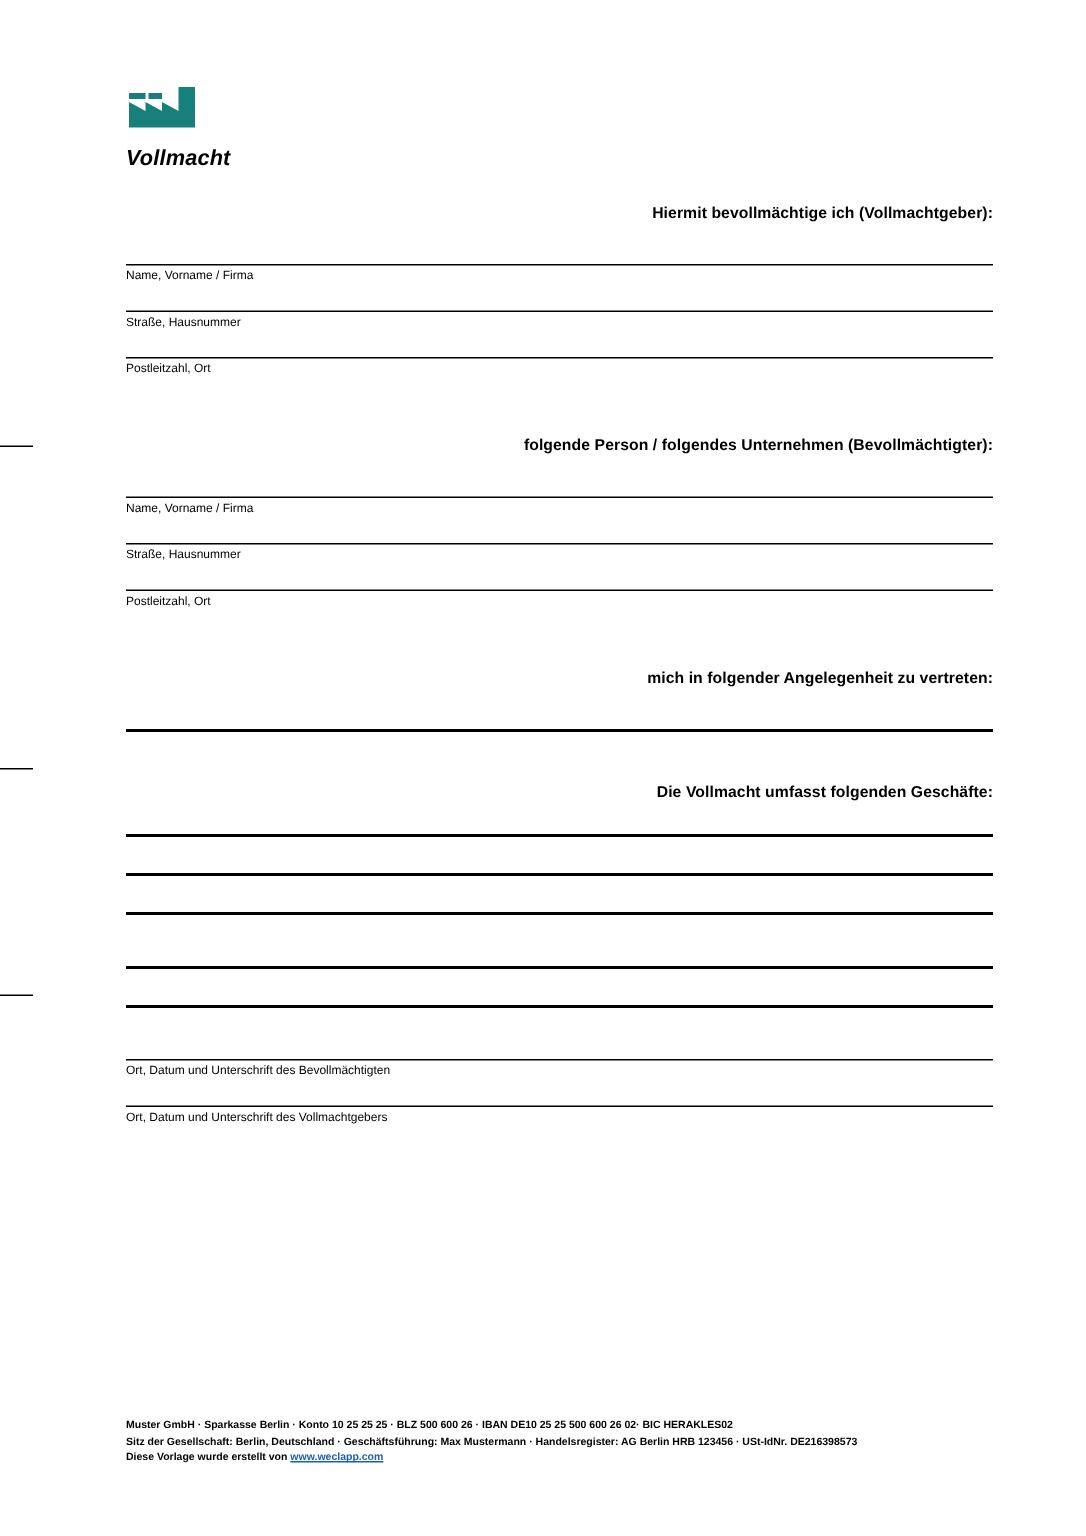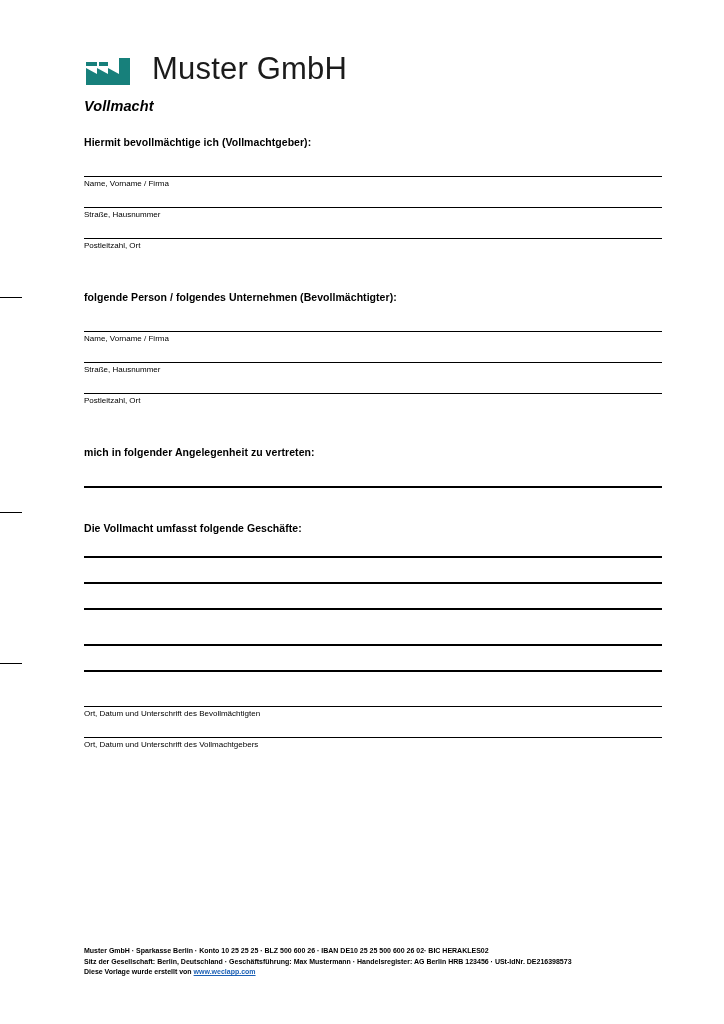--- a/index.html
+++ b/index.html
@@ -63,20 +63,21 @@
     letter-spacing: 0.1px;
     font-style: italic;
   }
 
   
   .section-heading {
     font-size: 10.5px;
     font-weight: bold;
     margin: 0 0 28px 0;
     letter-spacing: 0.05px;
+    text-align: right;
   }
   .section-heading.tight {
     margin-bottom: 22px;
   }
   .section-heading em {
     font-style: italic;
   }
 
   
   .field {
@@ -169,21 +170,20 @@
   <div class="content">
 
     <div class="header">
       <span>
         <svg class="logo-mark" viewBox="0 0 56 32" xmlns="http://www.w3.org/2000/svg">
           <path d="M2 31 L2 14 L13 20 L13 14 L24 20 L24 14 L35 20 L35 4 L46 4 L46 31 Z" fill="#17807b"></path>
           <rect x="2" y="8" width="11" height="4" fill="#17807b"></rect>
           <rect x="15" y="8" width="9" height="4" fill="#17807b"></rect>
         </svg>
       </span>
-      <span class="logo-text">Muster GmbH</span>
     </div>
 
     <div class="doc-title">Vollmacht</div>
 
     <div class="section-heading">Hiermit bevollmächtige ich (Vollmachtgeber):</div>
 
     <div class="field">
       <div class="rule"></div>
       <div class="field-label">Name, Vorname / Firma</div>
     </div>
@@ -220,21 +220,21 @@
     <div class="gap-md"></div>
 
     <div class="section-heading">mich in folgender Angelegenheit zu vertreten:</div>
 
     <div class="blank-lines">
       <div class="rule thick"></div>
     </div>
 
     <div class="gap-sm"></div>
 
-    <div class="section-heading tight">Die Vollmacht umfasst folgende Geschäfte:</div>
+    <div class="section-heading tight">Die Vollmacht umfasst folgenden Geschäfte:</div>
 
     <div class="blank-lines">
       <div class="rule thick"></div>
       <div class="rule thick"></div>
       <div class="rule thick"></div>
     </div>
 
     <div class="gap-sm"></div>
 
 

